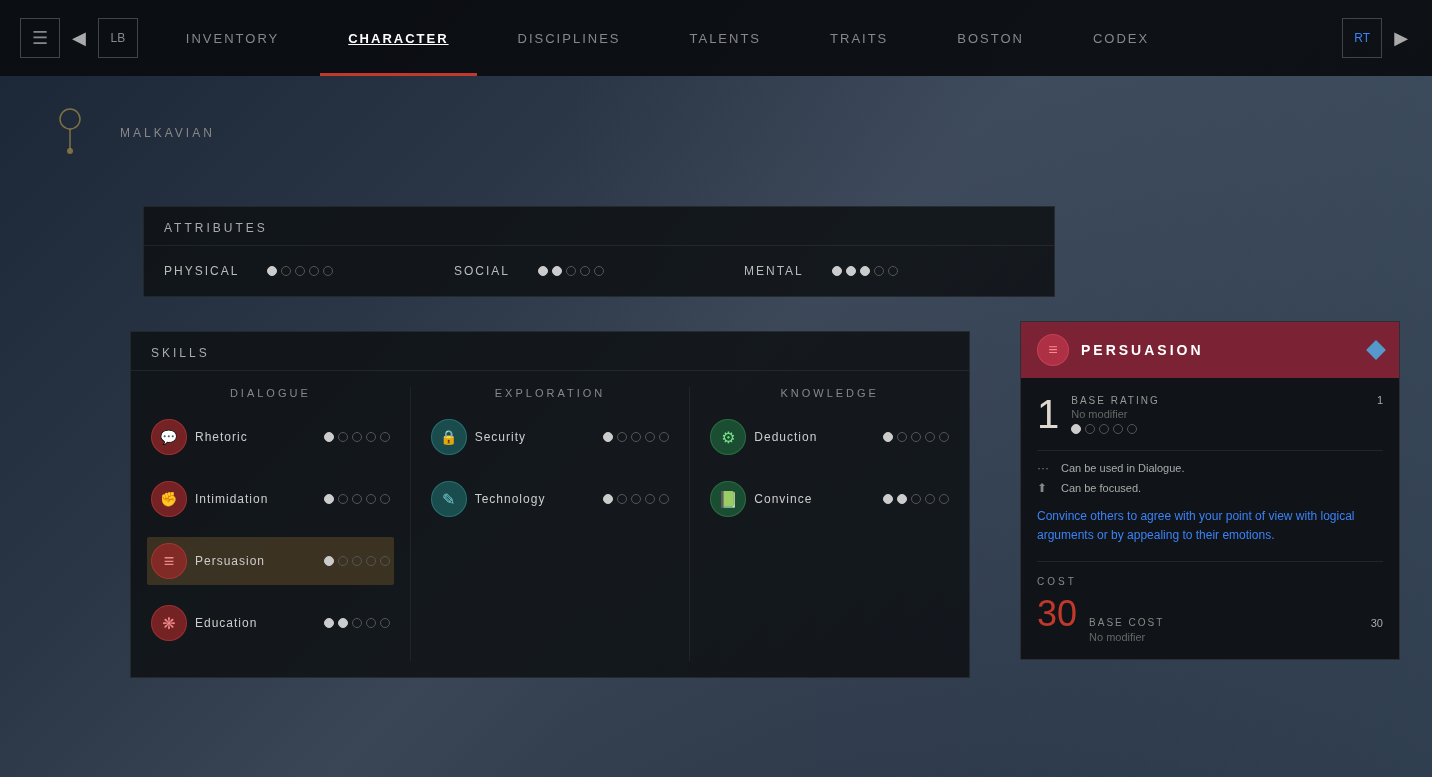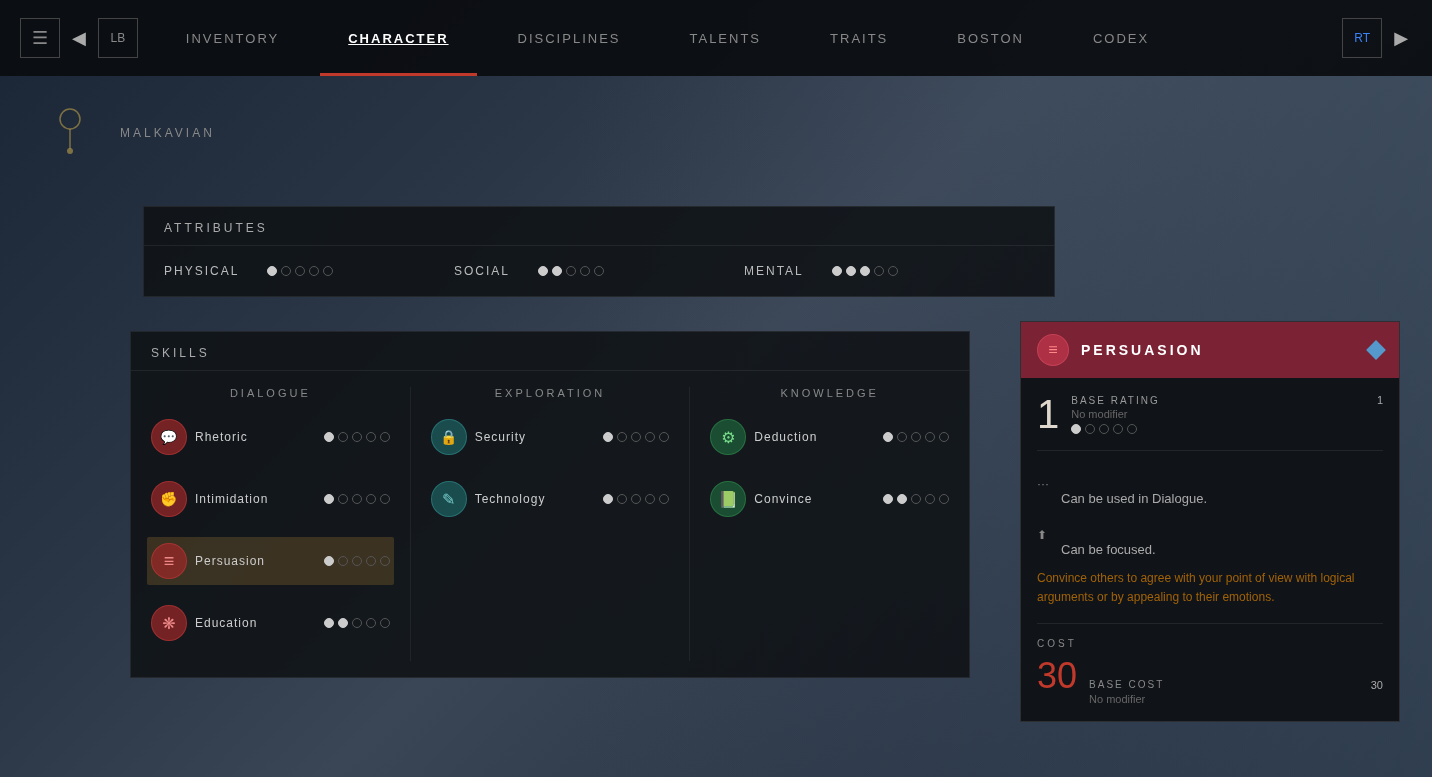--- a/index.html
+++ b/index.html
@@ -316,27 +316,26 @@
       align-items: center;
       gap: 8px;
       margin-bottom: 6px;
     }
     .detail-tag-icon {
       font-size: 12px;
       color: #888;
       width: 16px;
     }
     .detail-tag-text {
-      font-size: 13px;
+      font-size: 11px;
       color: #aaa;
-      margin-top: 30px;
     }
     .detail-desc {
       font-size: 12px;
-      color: #a16207;
+      color: #3b82f6;
       line-height: 1.6;
       margin-top: 12px;
       margin-bottom: 16px;
     }
     .detail-cost-section {
       border-top: 1px solid rgba(255,255,255,0.08);
       padding-top: 14px;
     }
     .detail-cost-label {
       font-size: 10px;

